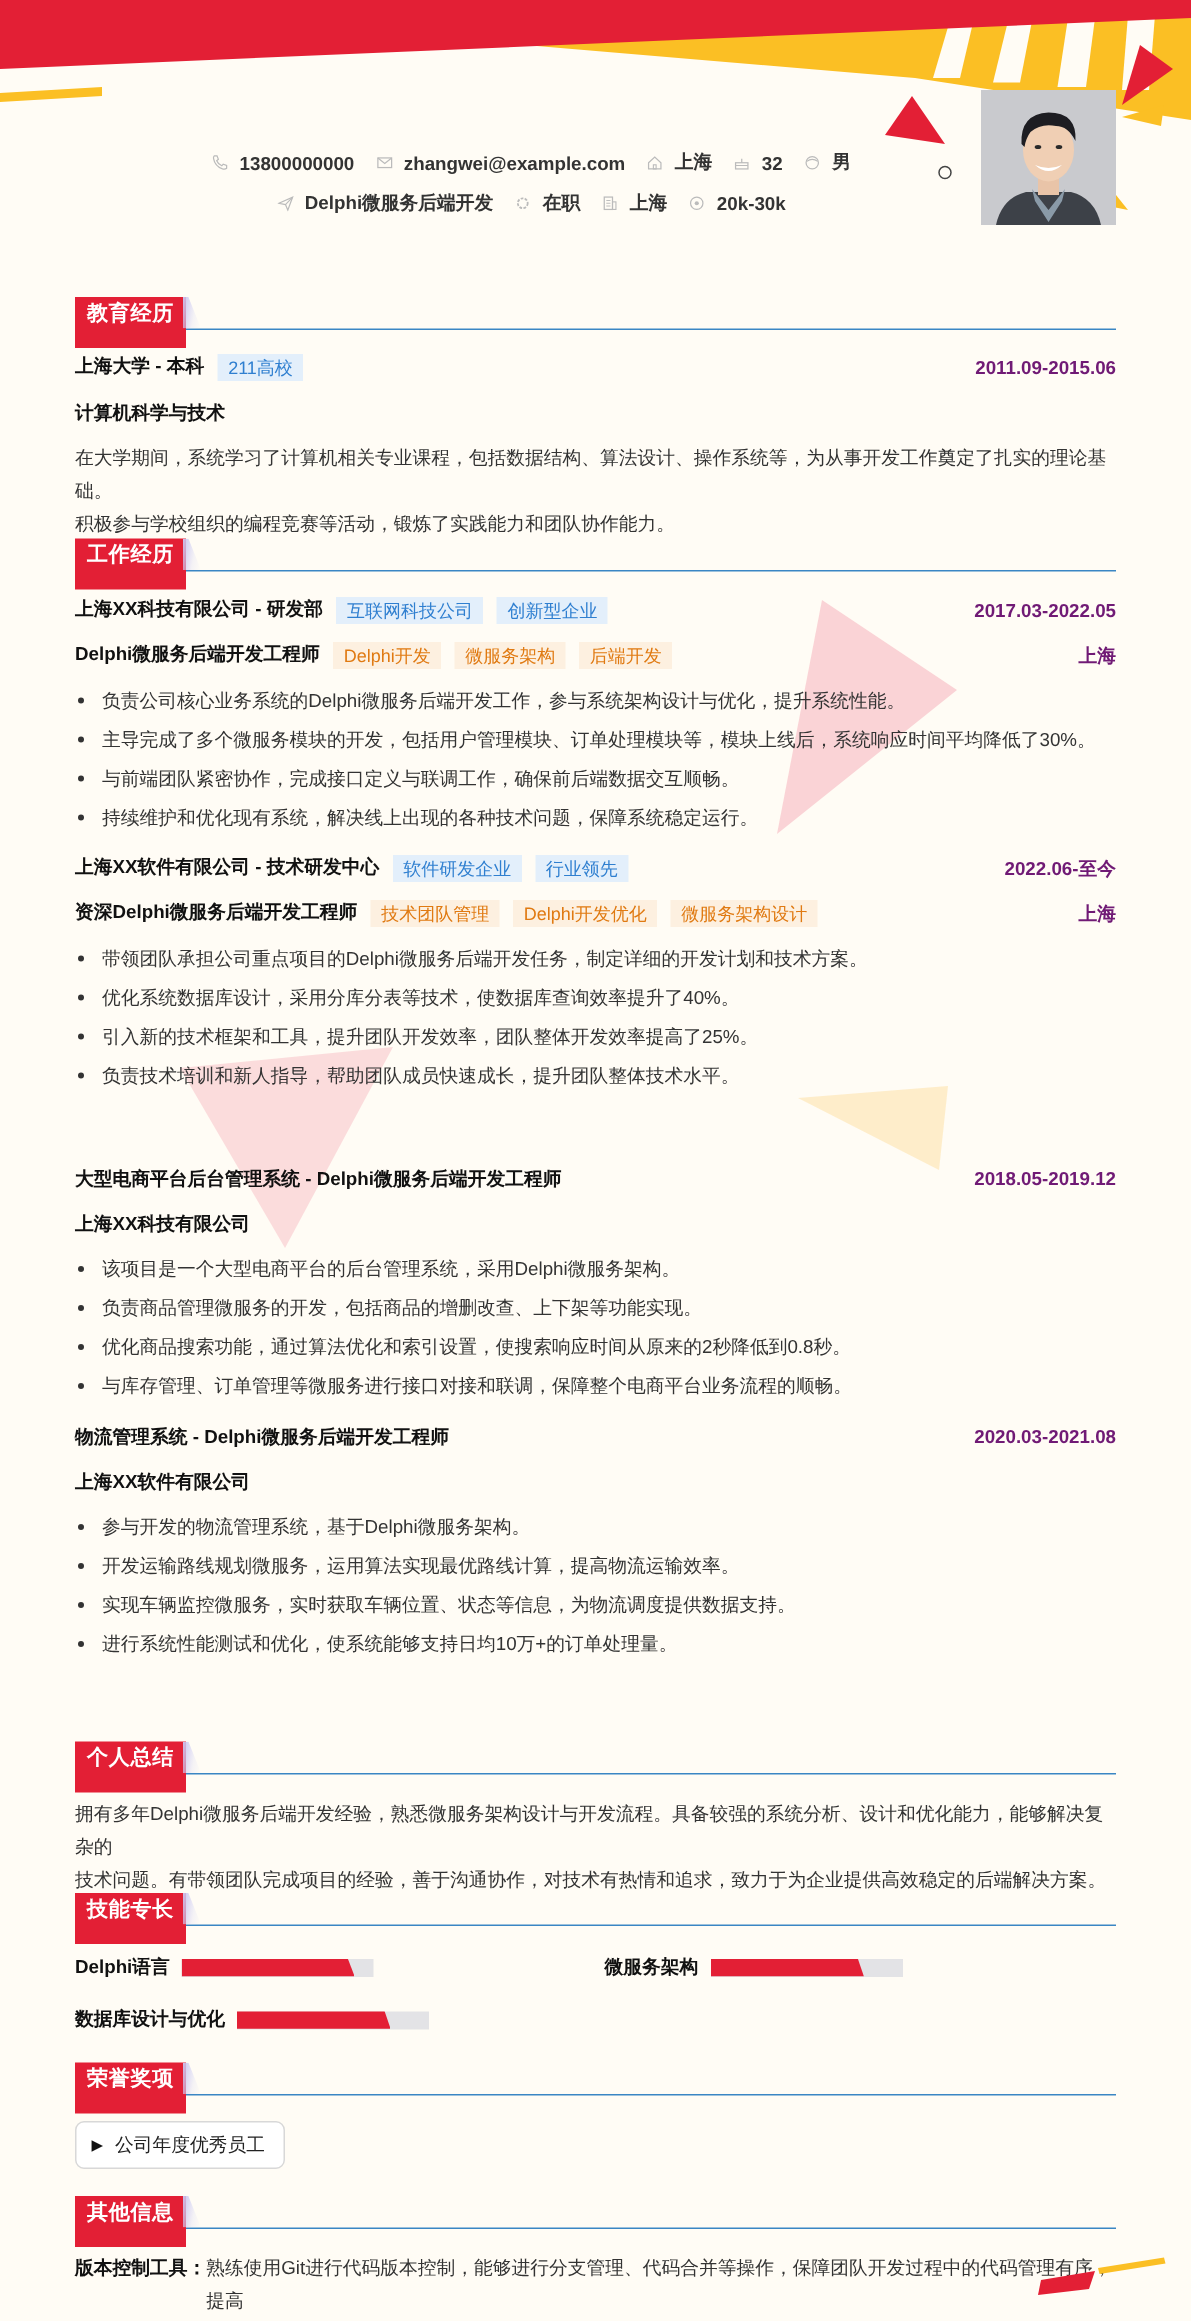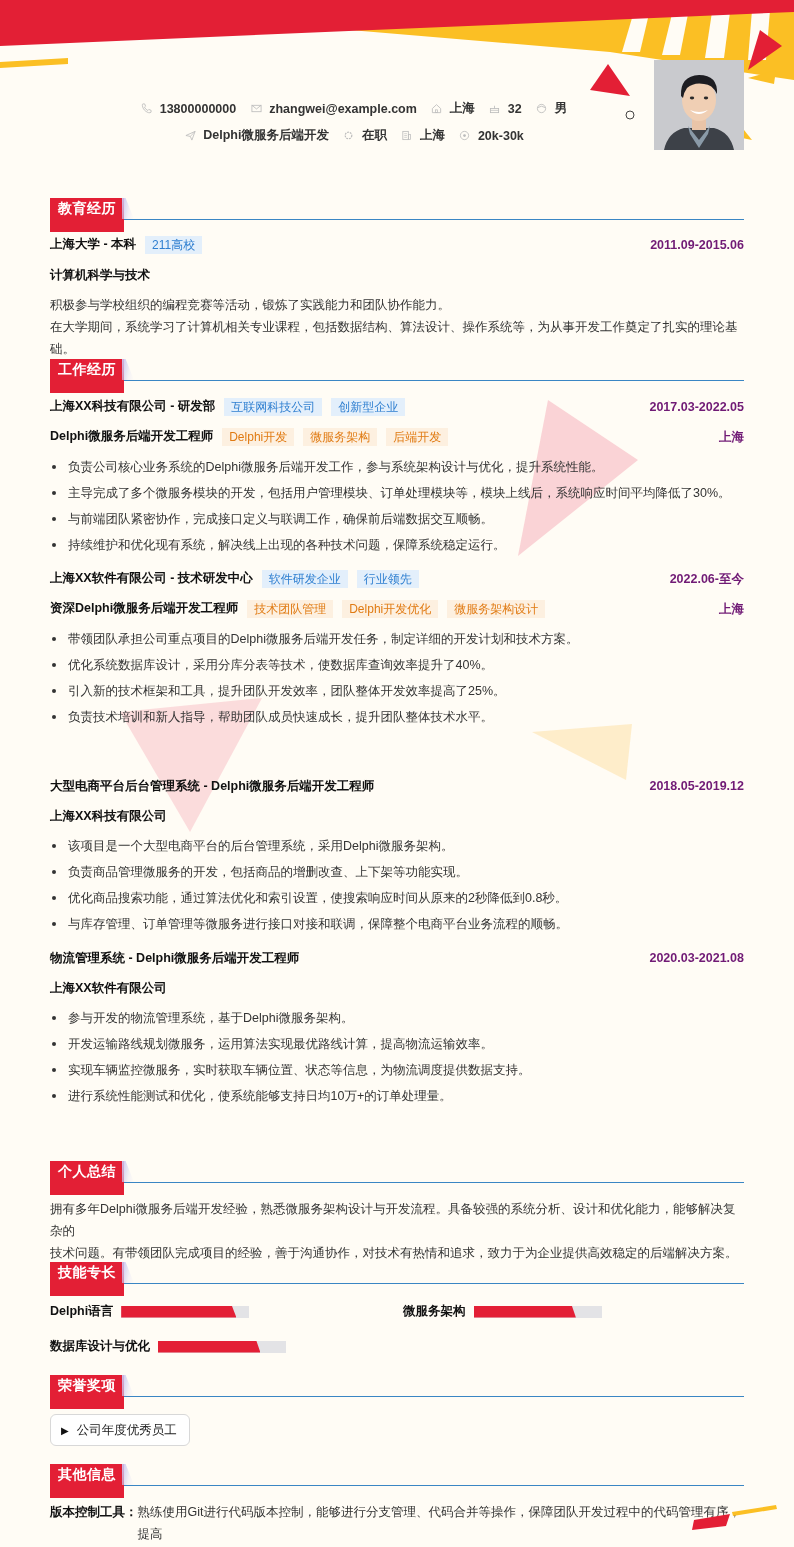--- a/index.html
+++ b/index.html
@@ -239,22 +239,22 @@
       <div class="left">
         <span>上海大学 - 本科</span>
         <span class="tag-blue">211高校</span>
       </div>
       <div class="right">2011.09-2015.06</div>
     </div>
     <div class="row" style="margin-top:4px">
       <div class="left">计算机科学与技术</div>
     </div>
     <div class="para" style="margin-top:6px">
+      <div>在大学期间，系统学习了计算机相关专业课程，包括数据结构、算法设计、操作系统等，为从事开发工作奠定了扎实的理论基础。</div>
       <div>积极参与学校组织的编程竞赛等活动，锻炼了实践能力和团队协作能力。</div>
-      <div>在大学期间，系统学习了计算机相关专业课程，包括数据结构、算法设计、操作系统等，为从事开发工作奠定了扎实的理论基础。</div>
     </div>
   </div>
 
   <div class="section" style="top:359px">
     <div class="sec-head">
       <div class="sec-title">工作经历</div>
       <div class="sec-tail" style="left:72px"></div>
     </div>
 
     <div style="margin-top:13px">

